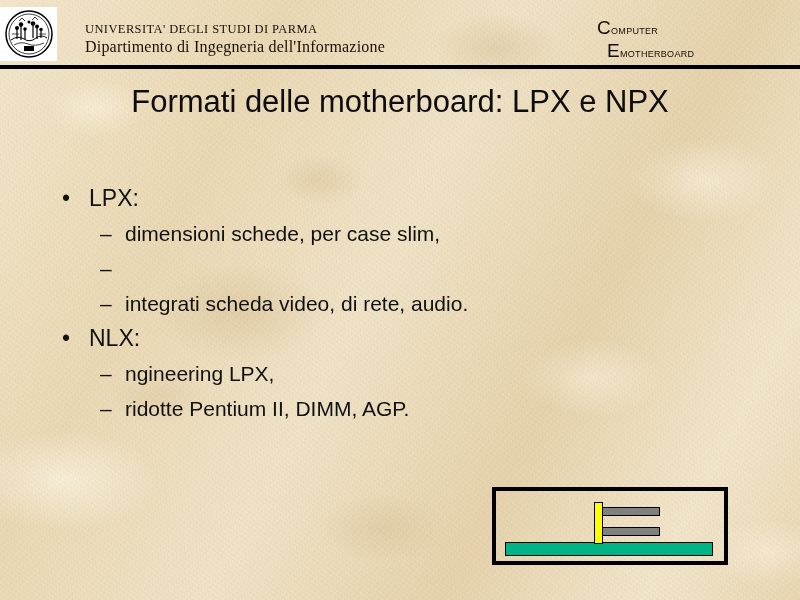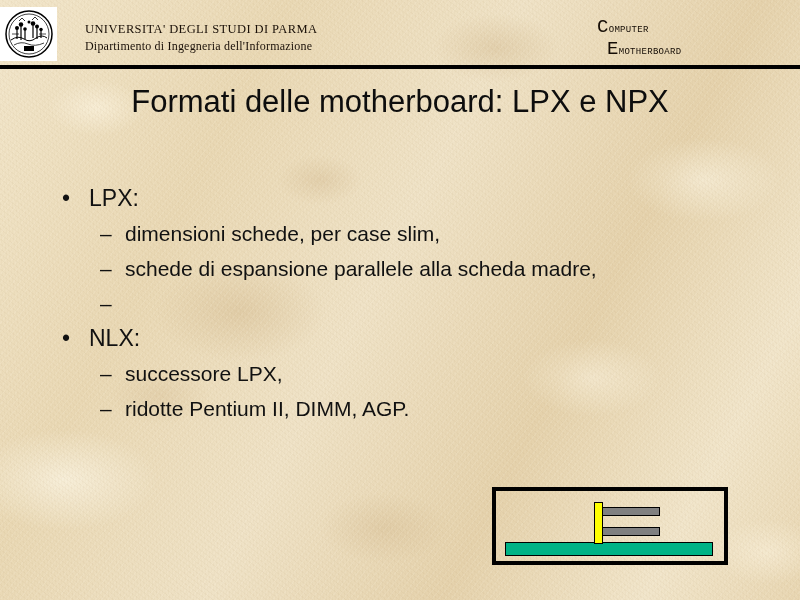--- a/index.html
+++ b/index.html
@@ -69,29 +69,29 @@
   }
   #univ-name {
     font-family: "Liberation Serif", serif;
     font-size: 12.5px;
     letter-spacing: 0.4px;
     line-height: 17px;
     white-space: nowrap;
   }
   #dept-name {
     font-family: "Liberation Serif", serif;
-    font-size: 12px;
+    font-size: 16px;
     letter-spacing: 0.2px;
     line-height: 17px;
     white-space: nowrap;
   }
   #ce-block {
     position: absolute;
     left: 597px; top: 10px;
-    font-family: Liberation Mono, monospace;
+    font-family: Liberation Sans, sans-serif;
     color: #140c05;
     line-height: 21px;
   }
   .ce-line {
     white-space: nowrap;
     font-size: 13px;
     font-variant: small-caps;
     letter-spacing: 0.3px;
   }
   .ce-line .cap { font-size: 19px; }
@@ -237,32 +237,32 @@
       <div class="bullet-row level-1">
         <span class="marker">•</span>
         <span class="bullet-text">LPX:</span>
       </div>
       <div class="bullet-row level-2">
         <span class="marker">–</span>
         <span class="bullet-text">dimensioni schede, per case slim,</span>
       </div>
       <div class="bullet-row level-2">
         <span class="marker">–</span>
-        <span class="bullet-text">schede di espansione parallele alla scheda madre,</span>
-      </div>
-      <div class="bullet-row level-2">
-        <span class="marker">–</span>
+      </div>
+      <div class="bullet-row level-2">
+        <span class="marker">–</span>
+        <span class="bullet-text">integrati scheda video, di rete, audio.</span>
       </div>
       <div class="bullet-row level-1">
         <span class="marker">•</span>
         <span class="bullet-text">NLX:</span>
       </div>
       <div class="bullet-row level-2">
         <span class="marker">–</span>
-        <span class="bullet-text">successore LPX,</span>
+        <span class="bullet-text">ngineering LPX,</span>
       </div>
       <div class="bullet-row level-2">
         <span class="marker">–</span>
         <span class="bullet-text">ridotte Pentium II, DIMM, AGP.</span>
       </div>
     </div>
 
   <div id="case-diagram">
     <div id="case-frame"></div>
     <div id="motherboard"></div>

